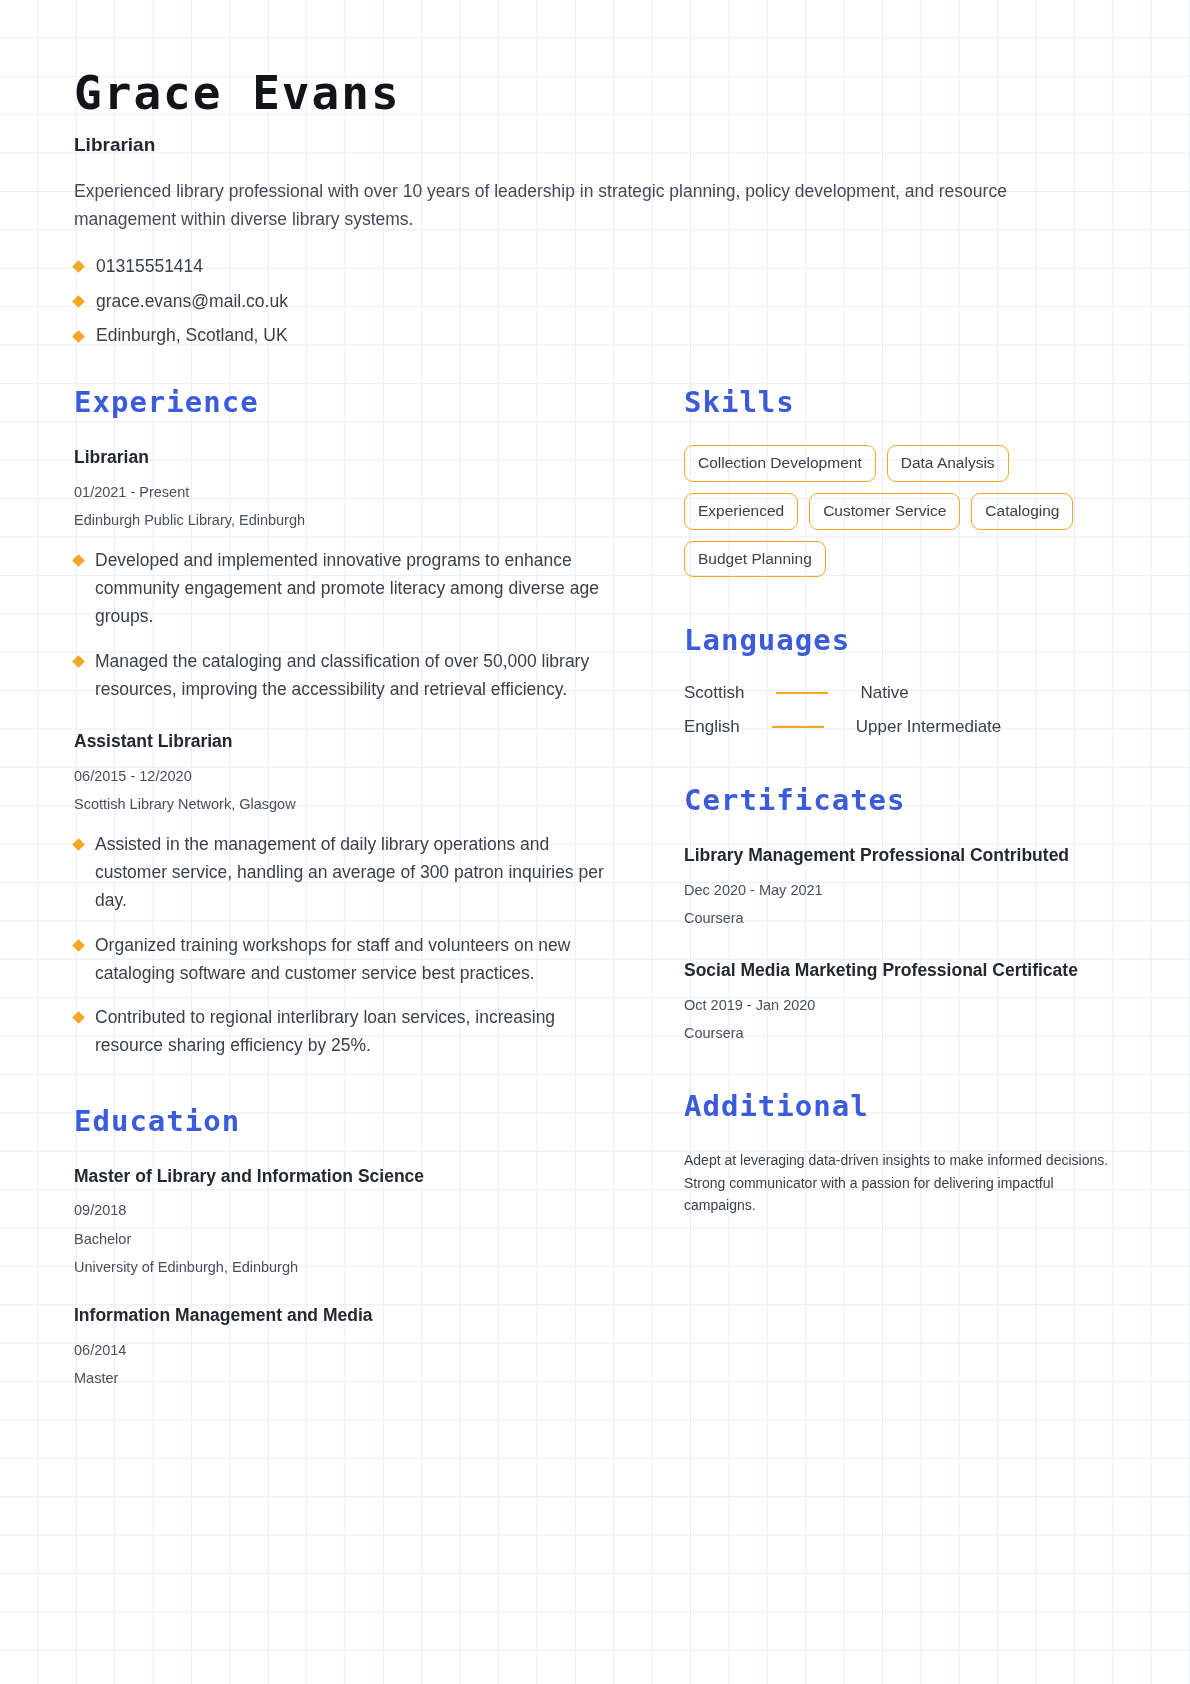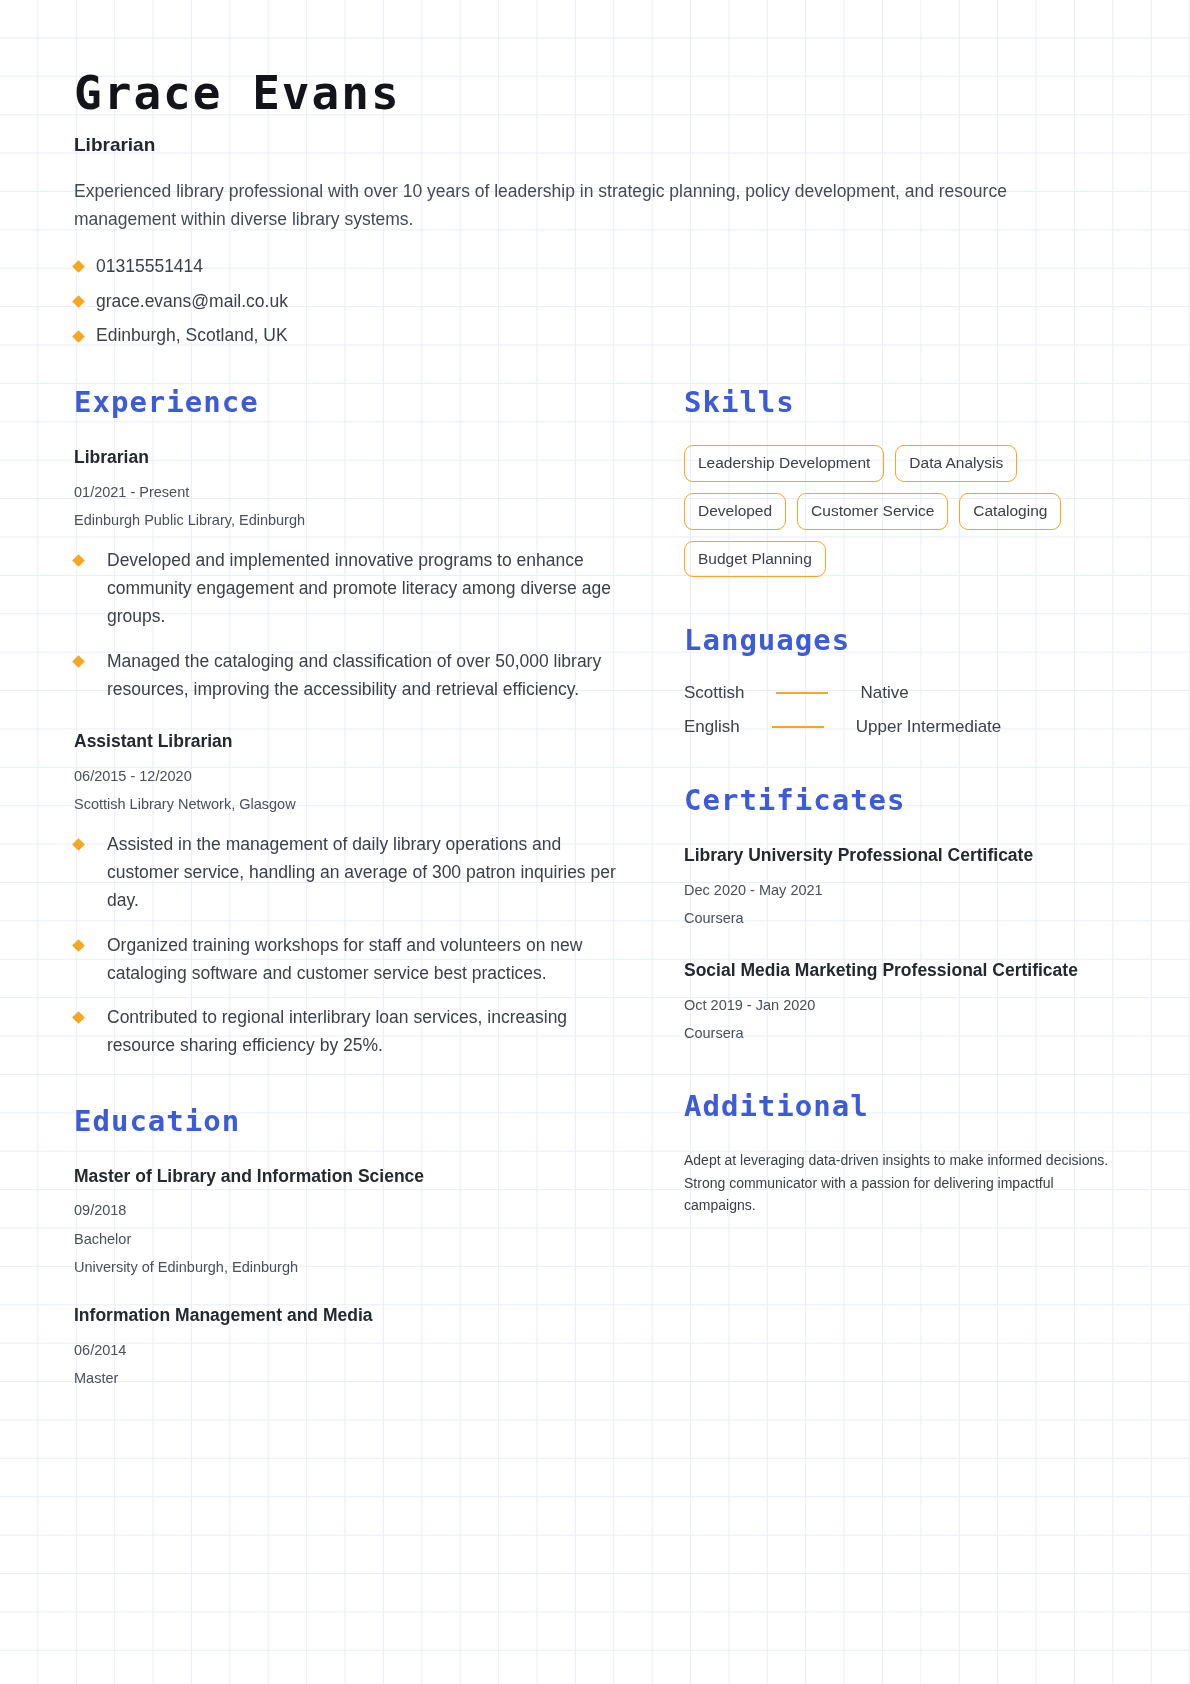--- a/index.html
+++ b/index.html
@@ -119,21 +119,20 @@
   }
   .entry-meta:last-of-type { margin-bottom: 0; }
 
   .bullets { list-style: none; margin-top: 17px; }
   .bullet {
     display: flex;
     font-size: 17.5px;
     line-height: 1.59;
     color: #3b4049;
     margin-bottom: 17px;
-    gap: 12px;
   }
   .bullet:last-child { margin-bottom: 0; }
   .bullet .diamond { margin-top: 9px; margin-right: 12px; }
   .bullet-text { flex: 1 1 auto; }
 
   
   .tags {
     display: flex;
     flex-wrap: wrap;
     gap: 11px;
@@ -263,23 +262,23 @@
         </div>
       </div>
 
     </div>
 
     <div class="col-right">
 
       <div class="section">
         <div class="section-title">Skills</div>
         <div class="tags">
-          <span class="tag">Leadership Development</span>
+          <span class="tag">Collection Development</span>
           <span class="tag">Data Analysis</span>
-          <span class="tag">Developed</span>
+          <span class="tag">Experienced</span>
           <span class="tag">Customer Service</span>
           <span class="tag">Cataloging</span>
           <span class="tag">Budget Planning</span>
         </div>
       </div>
 
       <div class="section" style="margin-top:46px;">
         <div class="section-title">Languages</div>
         <div class="lang-row">
           <span class="lang-name">Scottish</span>
@@ -290,21 +289,21 @@
           <span class="lang-name">English</span>
           <span class="lang-line"></span>
           <span class="lang-level">Upper Intermediate</span>
         </div>
       </div>
 
       <div class="section" style="margin-top:46px;">
         <div class="section-title">Certificates</div>
 
         <div class="entry">
-          <div class="entry-title">Library University Professional Certificate</div>
+          <div class="entry-title">Library Management Professional Contributed</div>
           <div class="entry-meta">Dec 2020 - May 2021</div>
           <div class="entry-meta">Coursera</div>
         </div>
 
         <div class="entry" style="margin-top:30px;">
           <div class="entry-title">Social Media Marketing Professional Certificate</div>
           <div class="entry-meta">Oct 2019 - Jan 2020</div>
           <div class="entry-meta">Coursera</div>
         </div>
       </div>

